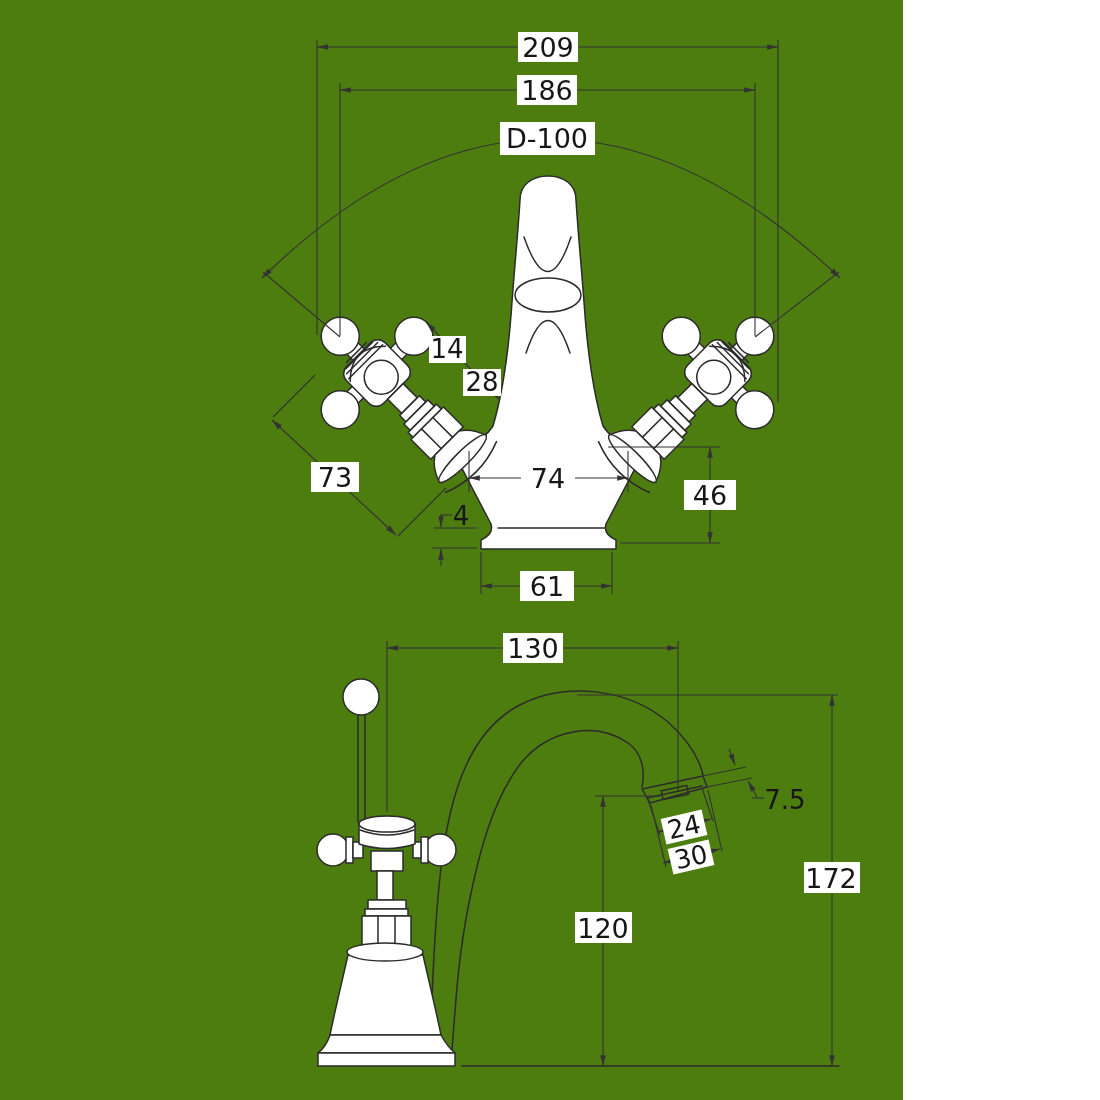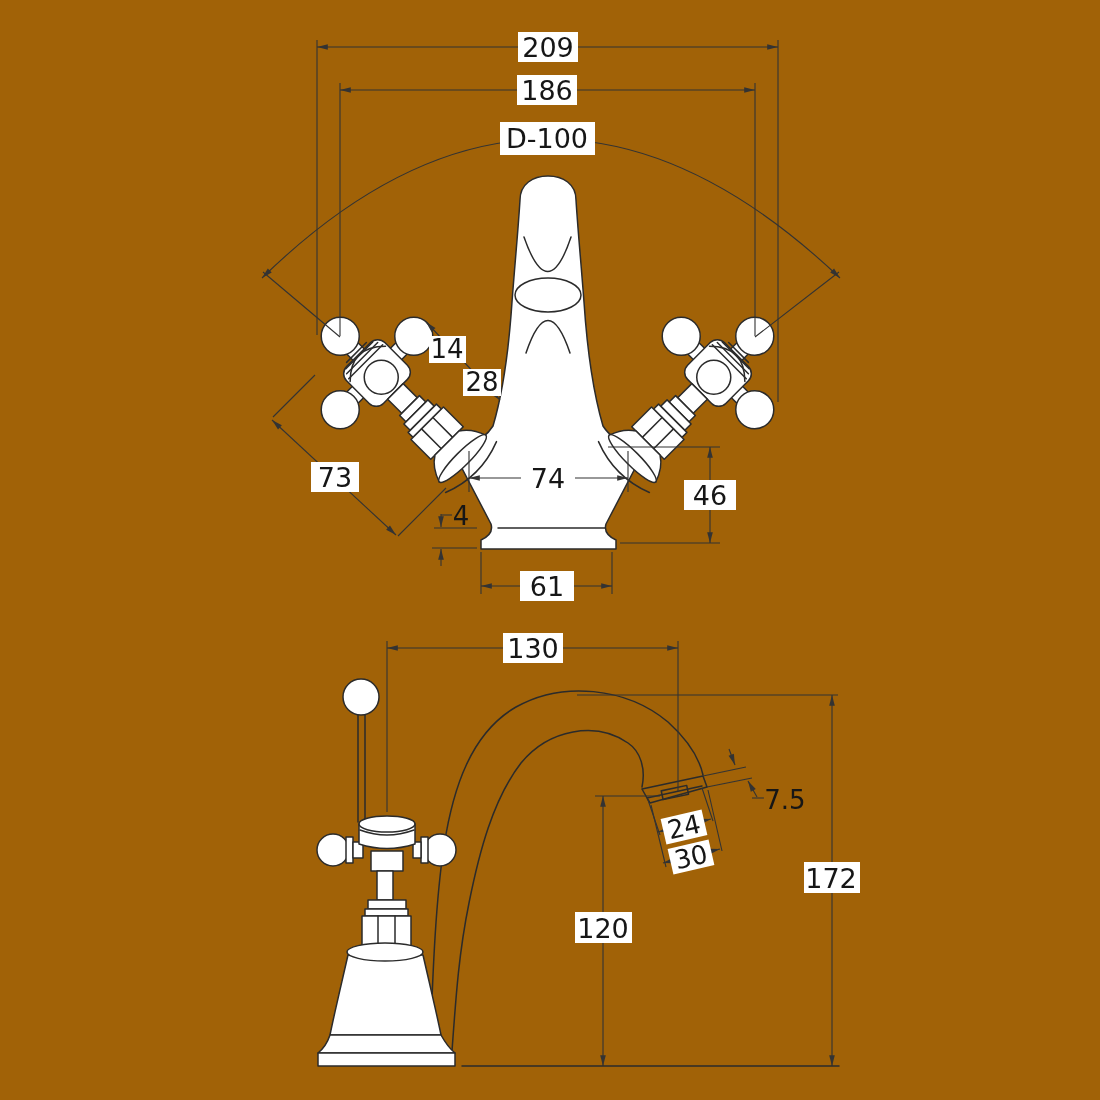--- a/index.html
+++ b/index.html
@@ -1,16 +1,16 @@
 <!DOCTYPE html>
 <html><head>
 <meta charset="utf-8">
 <style>
   html,body{margin:0;padding:0;background:#ffffff;}
-  .stage{width:1100px;height:1100px;background:#a16207;position:relative;font-family:"DejaVu Sans",sans-serif;}
+  .stage{width:903px;height:1100px;background:#4d7c0f;position:relative;font-family:"DejaVu Sans",sans-serif;}
   svg{display:block;}
   .ln{fill:none;stroke:#2b2b2b;stroke-width:1.5;stroke-linecap:round;stroke-linejoin:round;}
   .fw{fill:#ffffff;stroke:#2b2b2b;stroke-width:1.5;stroke-linejoin:round;}
   .dim{fill:none;stroke:#333333;stroke-width:1.1;stroke-linecap:butt;}
   .bg{fill:#ffffff;stroke:none;}
   .t{font-family:"DejaVu Sans",sans-serif;font-size:27px;fill:#161616;text-anchor:middle;}
   .ts{font-family:"DejaVu Sans",sans-serif;font-size:26px;fill:#161616;text-anchor:middle;}
 </style>
 </head>
 <body>

